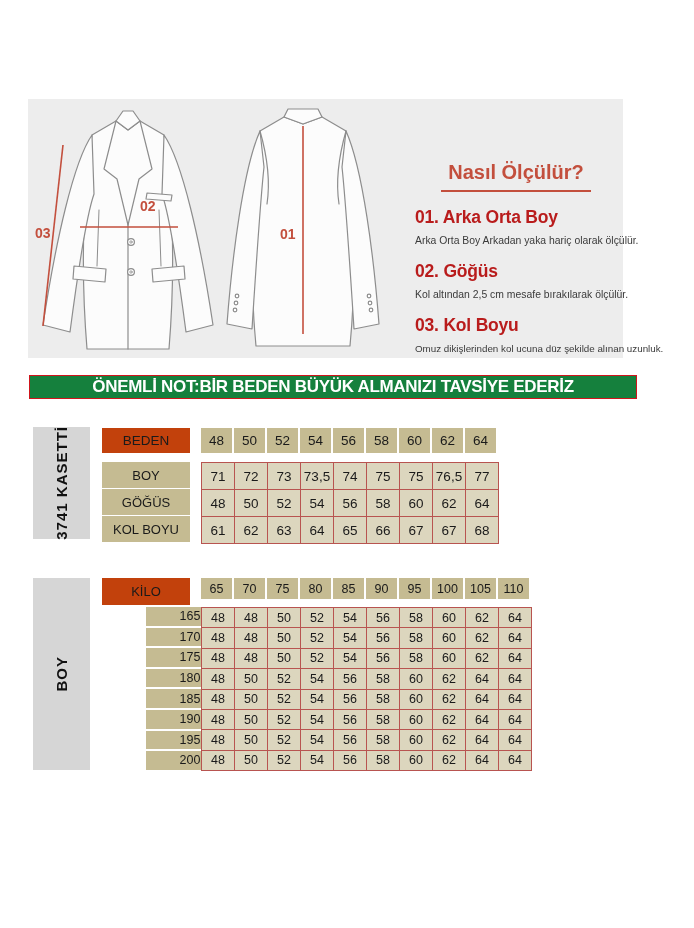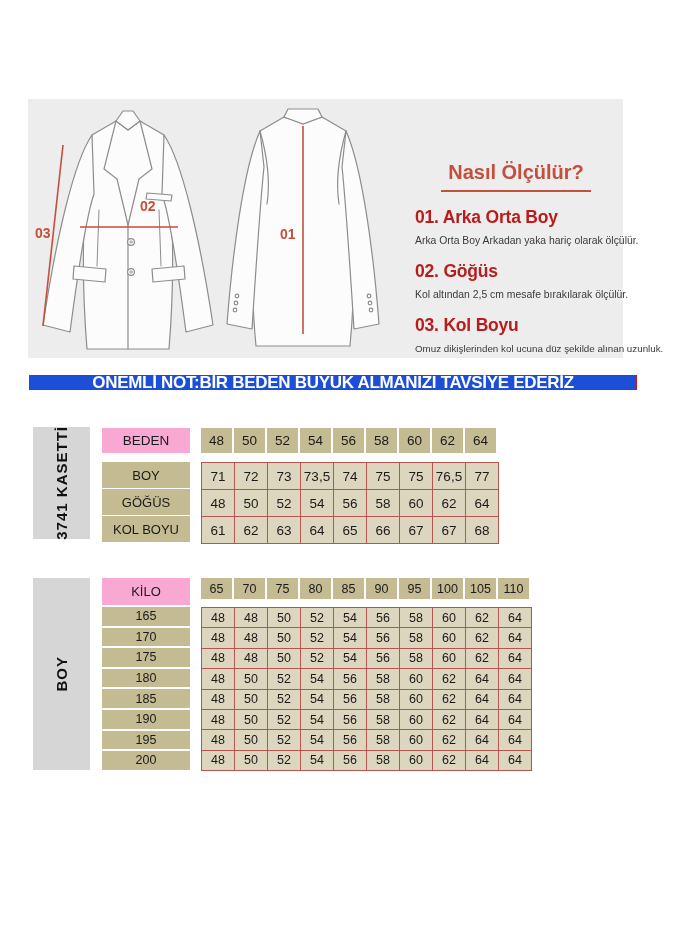--- a/index.html
+++ b/index.html
@@ -16,49 +16,49 @@
 
   
   #measure-guide{position:absolute;left:387px;top:62px;width:202px;}
   #guide-title{font-size:20px;font-weight:bold;color:#c34f3d;text-align:center;
                margin:0 26px 15px 26px;padding-bottom:6px;border-bottom:2px solid #c34f3d;}
   .guide-heading{font-size:17.5px;font-weight:bold;color:#b91c1c;margin:0 0 7px 0;letter-spacing:-0.2px;}
   .guide-desc{font-size:10.4px;color:#3a3a3a;margin:0 0 15px 0;white-space:nowrap;}
   .guide-item:last-child .guide-desc{font-size:9.8px;}
 
   
-  #notice-banner{position:absolute;left:29px;top:375px;width:608px;height:15px;background:#1d4ed8;
+  #notice-banner{position:absolute;left:29px;top:375px;width:608px;height:24px;background:#15803d;
                  border:1px solid #d0151c;box-sizing:border-box;display:flex;align-items:center;justify-content:center;}
   #notice-banner span{color:#ffffff;font-weight:bold;font-size:17px;letter-spacing:-0.3px;white-space:nowrap;}
 
   
   .side-label{position:absolute;background:#d6d6d6;display:flex;align-items:center;justify-content:center;}
   .side-label span{writing-mode:vertical-rl;transform:rotate(180deg);font-weight:bold;font-size:15px;
                    letter-spacing:1px;color:#111;white-space:nowrap;}
   #size-side{left:33px;top:427px;width:57px;height:112px;}
   #weight-side{left:33px;top:578px;width:57px;height:192px;}
 
-  .head-cell{position:absolute;background:#f9a8d4;display:flex;align-items:center;justify-content:center;
+  .head-cell{position:absolute;background:#c2410c;display:flex;align-items:center;justify-content:center;
              font-size:13.5px;color:#1a1a1a;}
   #size-header-label{left:102px;top:428px;width:88px;height:25px;}
   #kilo-header-label{left:102px;top:578px;width:88px;height:27px;font-size:13px;}
 
   .head-row{position:absolute;display:flex;gap:2px;}
   #size-header-cells{left:201px;top:428px;}
   #weight-header-cells{left:201px;top:578px;}
   .hcell{width:31px;height:25px;background:#c5bb92;display:flex;align-items:center;justify-content:center;
          font-size:13.5px;}
   .hcell.small{height:21px;font-size:12.5px;}
 
   .label-col{position:absolute;display:flex;flex-direction:column;}
   #size-row-labels{left:102px;top:462px;gap:1px;}
   #weight-row-labels{left:102px;top:607px;gap:2px;}
   .lbl-cell{width:88px;background:#c5bb92;display:flex;align-items:center;justify-content:center;}
   .lbl-cell.t1{height:26px;font-size:13px;}
-  .lbl-cell.t2{height:18.6px;font-size:12.5px;}
+  .lbl-cell.t2{height:18.6px;font-size:12.5px;margin-left:44px;}
 
   .data-grid{position:absolute;display:grid;border-top:1px solid #b85450;border-left:1px solid #b85450;
              width:max-content;background:#dcd6be;}
   #size-grid{left:201px;top:462px;grid-template-columns:repeat(9,33px);grid-auto-rows:27px;text-align:right;}
   #weight-grid{left:201px;top:607px;grid-template-columns:repeat(10,33px);grid-auto-rows:20.4px;}
   .gcell{border-right:1px solid #b85450;border-bottom:1px solid #b85450;display:flex;align-items:center;
          justify-content:center;background:#dcd6be;}
   .gcell.g1{font-size:13.5px;}
   .gcell.g2{font-size:12.5px;}
 </style>

